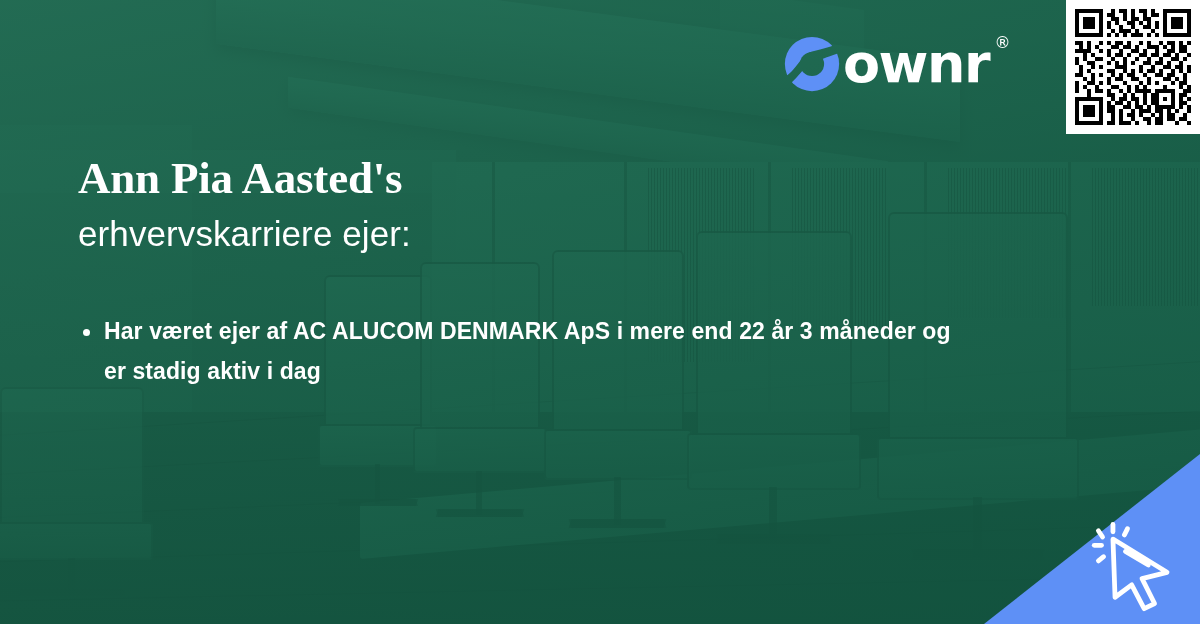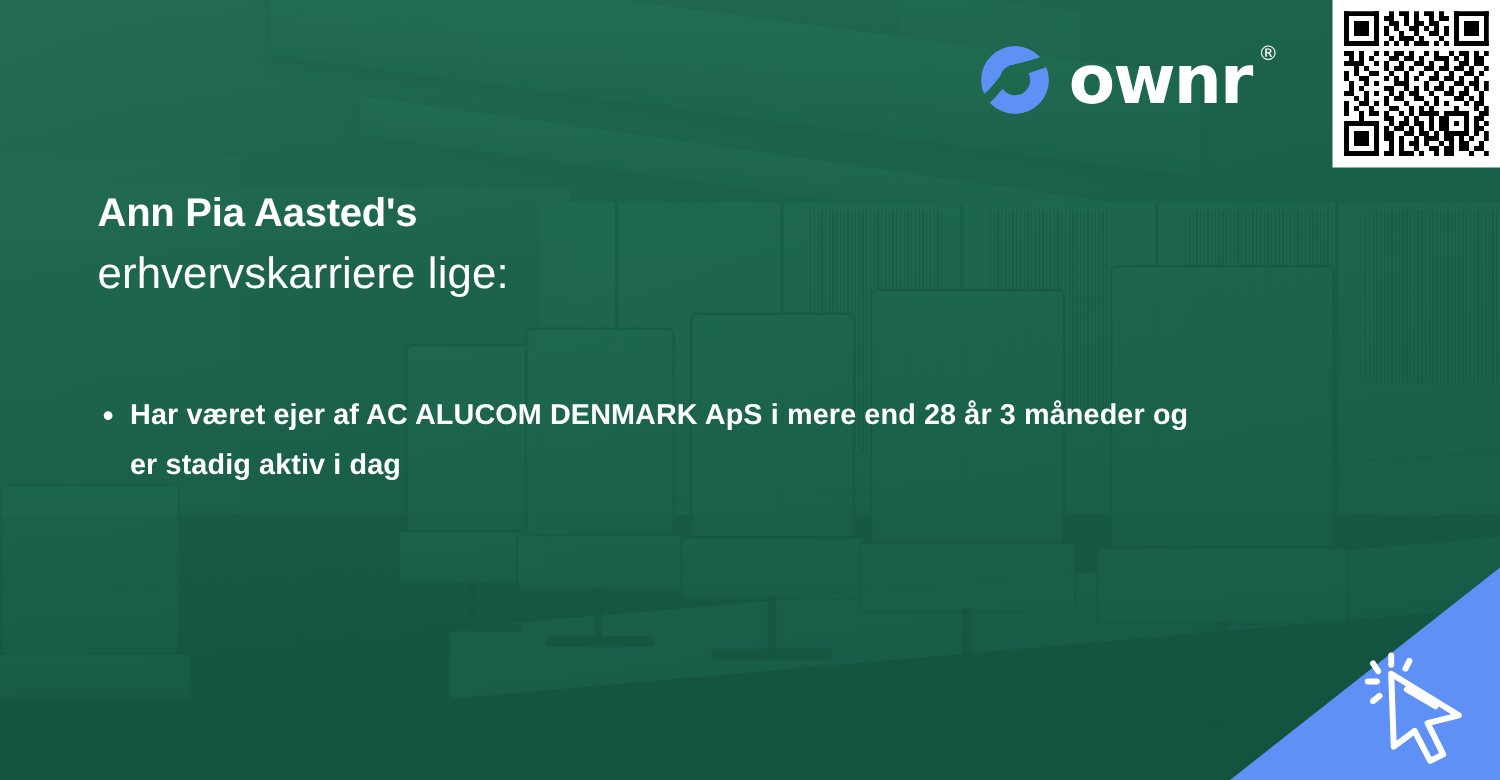--- a/index.html
+++ b/index.html
@@ -171,21 +171,21 @@
     inset: 0;
     background: linear-gradient(160deg, rgba(26,108,81,0.55) 0%, rgba(20,95,71,0.72) 55%, rgba(17,88,66,0.82) 100%);
   }
 
   
   .logo {
     position: absolute;
     left: 781px; top: 33px;
     display: flex;
     align-items: center;
-    gap: 12px;
+    gap: 0;
   }
   .logo-mark { width: 62px; height: 62px; display: block; }
   .logo-word {
     position: relative;
     color: #ffffff;
     font-size: 54px;
     font-weight: 700;
     letter-spacing: -1.5px;
     line-height: 1;
     font-family: "DejaVu Sans", "Liberation Sans", sans-serif;
@@ -208,24 +208,25 @@
   }
   .qr-box svg { display: block; width: 100%; height: 100%; }
 
   
   .heading {
     position: absolute;
     left: 78px; top: 152px;
     color: #ffffff;
   }
   .heading-line1 {
-    font-size: 32px;
+    font-size: 45px;
     font-weight: 700;
     line-height: 1.18;
     letter-spacing: -0.2px;
+    font-family: Liberation Serif, serif;
   }
   .heading-line2 {
     font-size: 35px;
     font-weight: 400;
     line-height: 1.4;
     letter-spacing: 0.1px;
     margin-top: 4px;
   }
 
   .bullets {
@@ -620,25 +621,25 @@
           <rect x="18" y="28" width="1" height="1"></rect>
         <rect x="20" y="28" width="2" height="1"></rect>
           <rect x="25" y="28" width="1" height="1"></rect>
         <rect x="28" y="28" width="1" height="1"></rect>
       </g>
     </svg>
   </div>
 
   <div class="heading">
     <div class="heading-line1">Ann Pia Aasted's</div>
-    <div class="heading-line2">erhvervskarriere lige:</div>
+    <div class="heading-line2">erhvervskarriere ejer:</div>
   </div>
 
   <ul class="bullets">
-    <li>Har været ejer af AC ALUCOM DENMARK ApS i mere end 28 år 3 måneder og er stadig aktiv i dag</li>
+    <li>Har været ejer af AC ALUCOM DENMARK ApS i mere end 22 år 3 måneder og er stadig aktiv i dag</li>
   </ul>
 
   <div class="corner"></div>
   <div class="cursor">
     <svg viewBox="0 0 100 100" aria-hidden="true">
       <g fill="none" stroke="#ffffff" stroke-width="4.6" stroke-linecap="round" stroke-linejoin="round">
         <path d="M24 26 L76 58 L52 64 L64 88 L54 93 L42 70 L26 82 Z"></path>
         <path d="M36 38 L58 51"></path>
         <path d="M24 12 L24 19"></path>
         <path d="M10 18 L14 24"></path>

